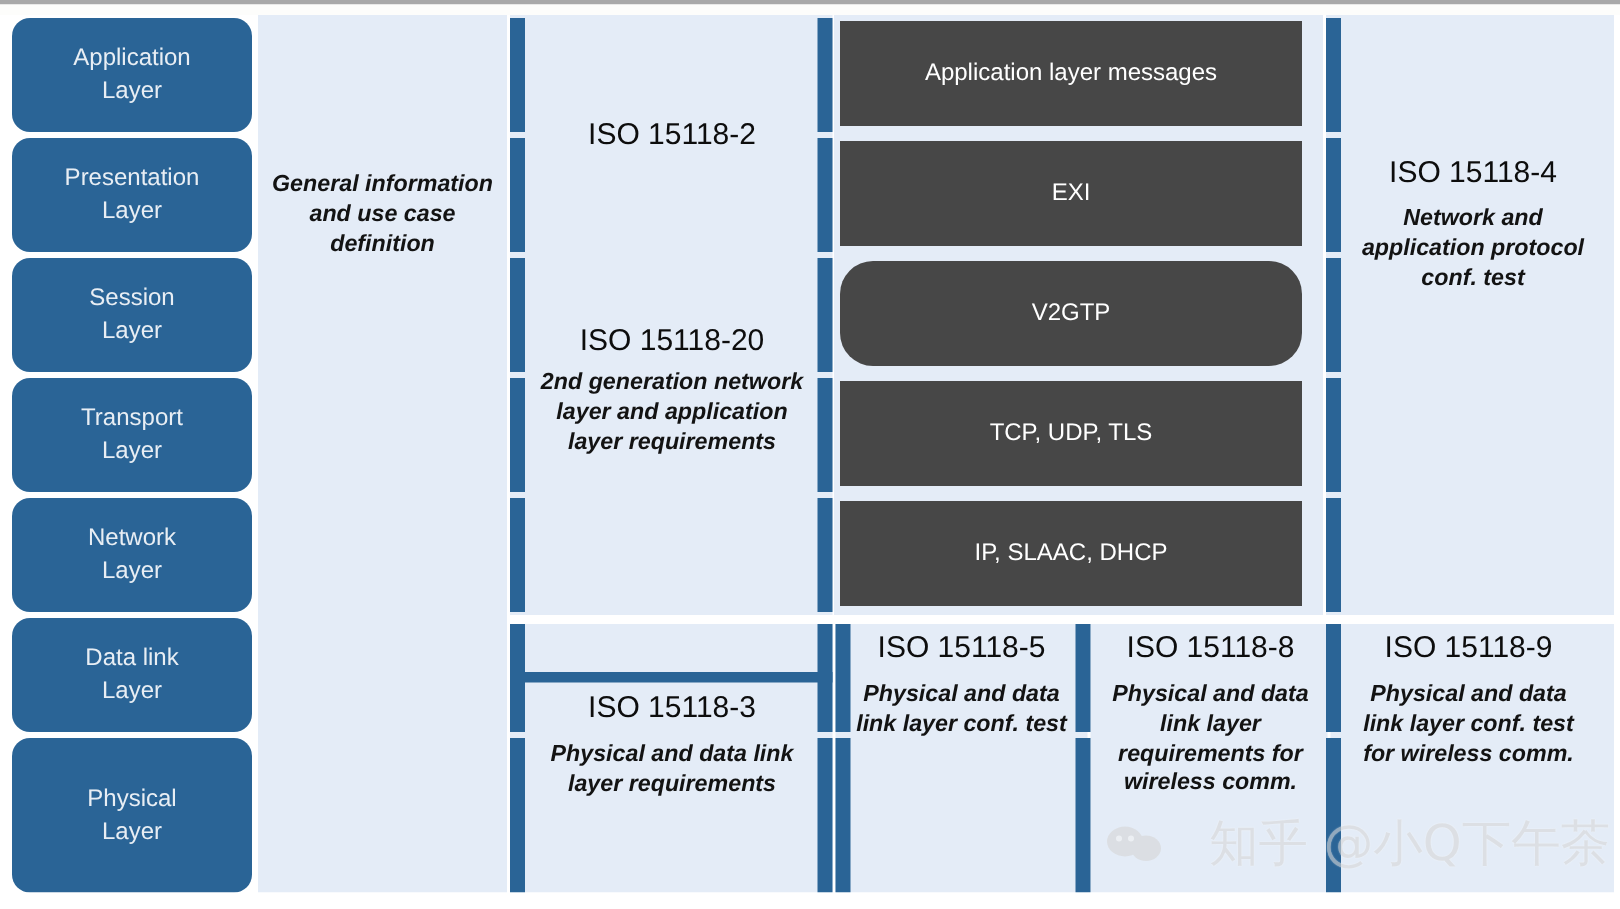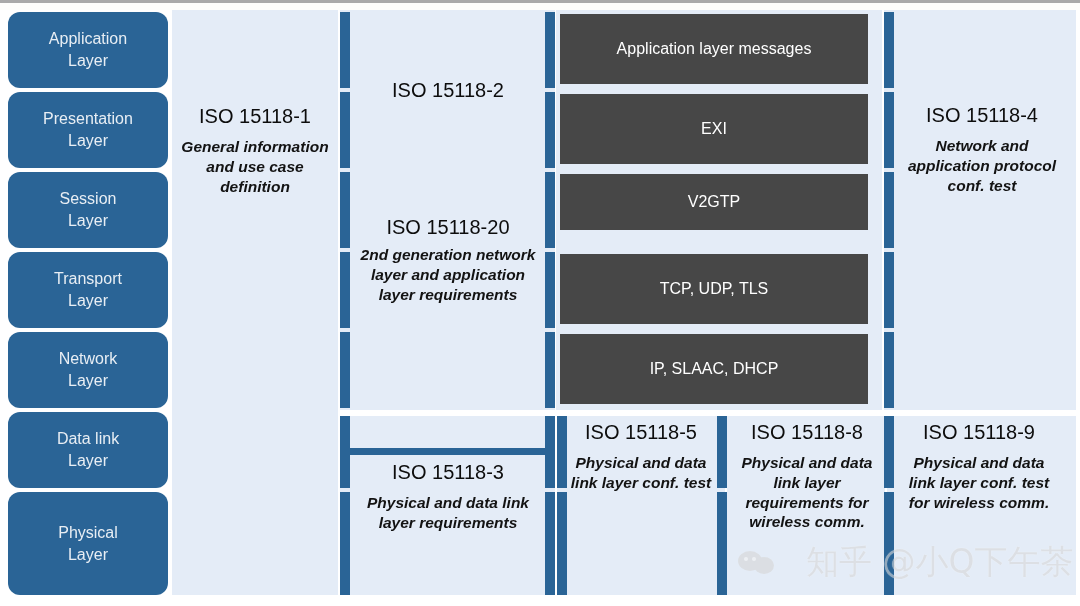--- a/index.html
+++ b/index.html
@@ -219,32 +219,31 @@
   <div class="rail-seg" style="left:557px; top:492px; height:103px;"></div>
   <div class="rail-seg" style="left:717px; top:416px; height:72px;"></div>
   <div class="rail-seg" style="left:717px; top:492px; height:103px;"></div>
 
   <div class="proto-box" style="top:14px;  height:70px;">
     <span>Application layer messages</span>
   </div>
   <div class="proto-box" style="top:94px;  height:70px;">
     <span>EXI</span>
   </div>
-  <div class="proto-box" style="top:174px; height:56px;">
+  <div class="proto-box" style="top:174px; height:70px;border-radius:22px;">
     <span>V2GTP</span>
   </div>
   <div class="proto-box" style="top:334px; height:70px;">
     <span>IP, SLAAC, DHCP</span>
   </div>
   <div class="proto-box" style="top:254px; height:70px;">
     <span>TCP, UDP, TLS</span>
   </div>
 
   <div class="std" style="left:176px; top:104px; width:158px;">
-    <p class="std-title">ISO 15118-1</p>
     <p class="std-desc">General information and use case definition</p>
   </div>
 
   <div class="std" style="left:352px; top:78px; width:192px;">
     <p class="std-title">ISO 15118-2</p>
   </div>
 
   <div class="std" style="left:352px; top:215px; width:192px;">
     <p class="std-title">ISO 15118-20</p>
     <p class="std-desc tight">2nd generation network layer and application layer requirements</p>

